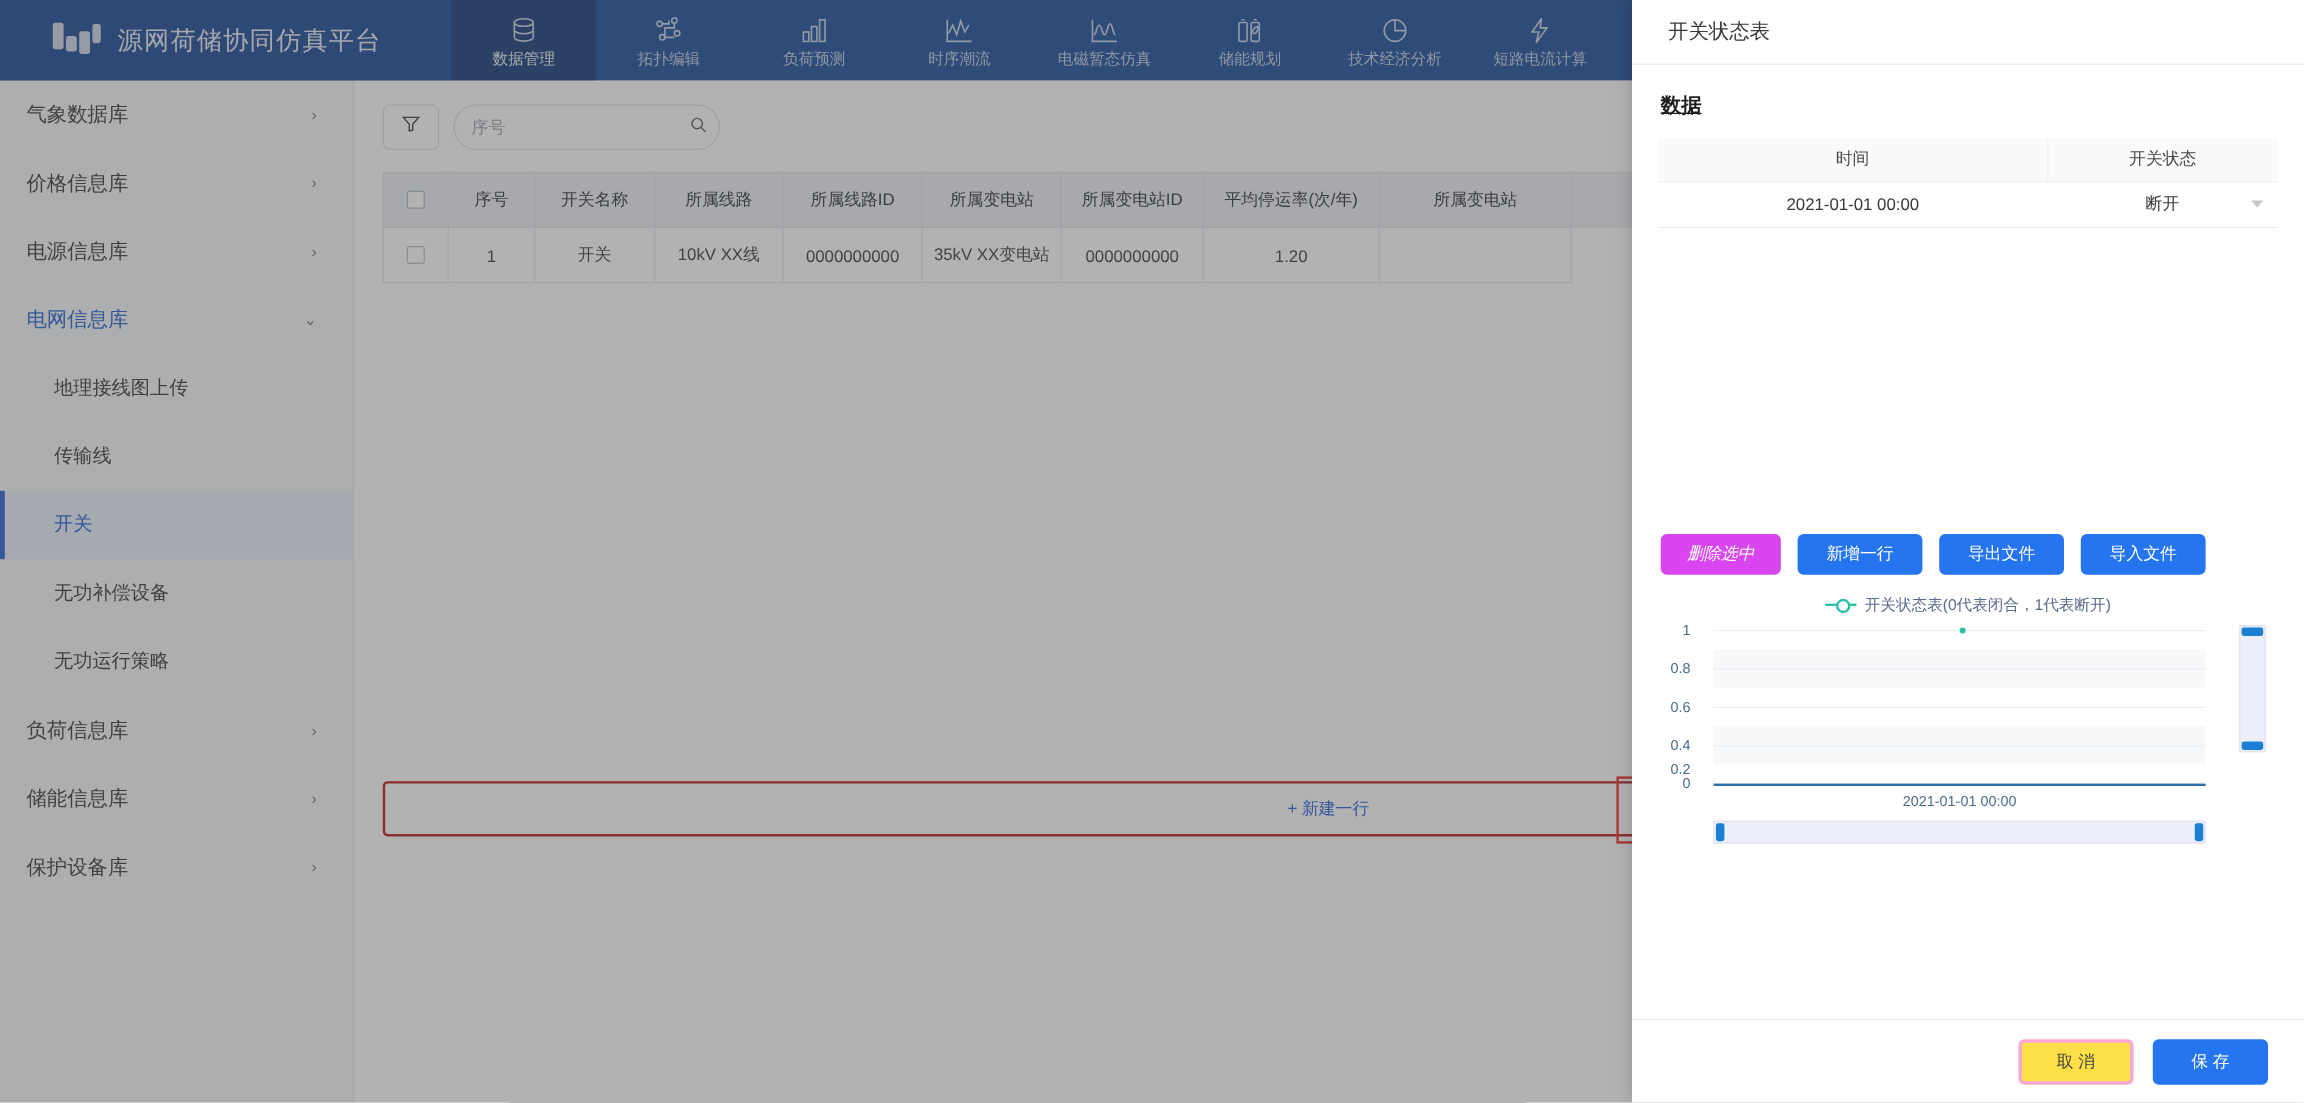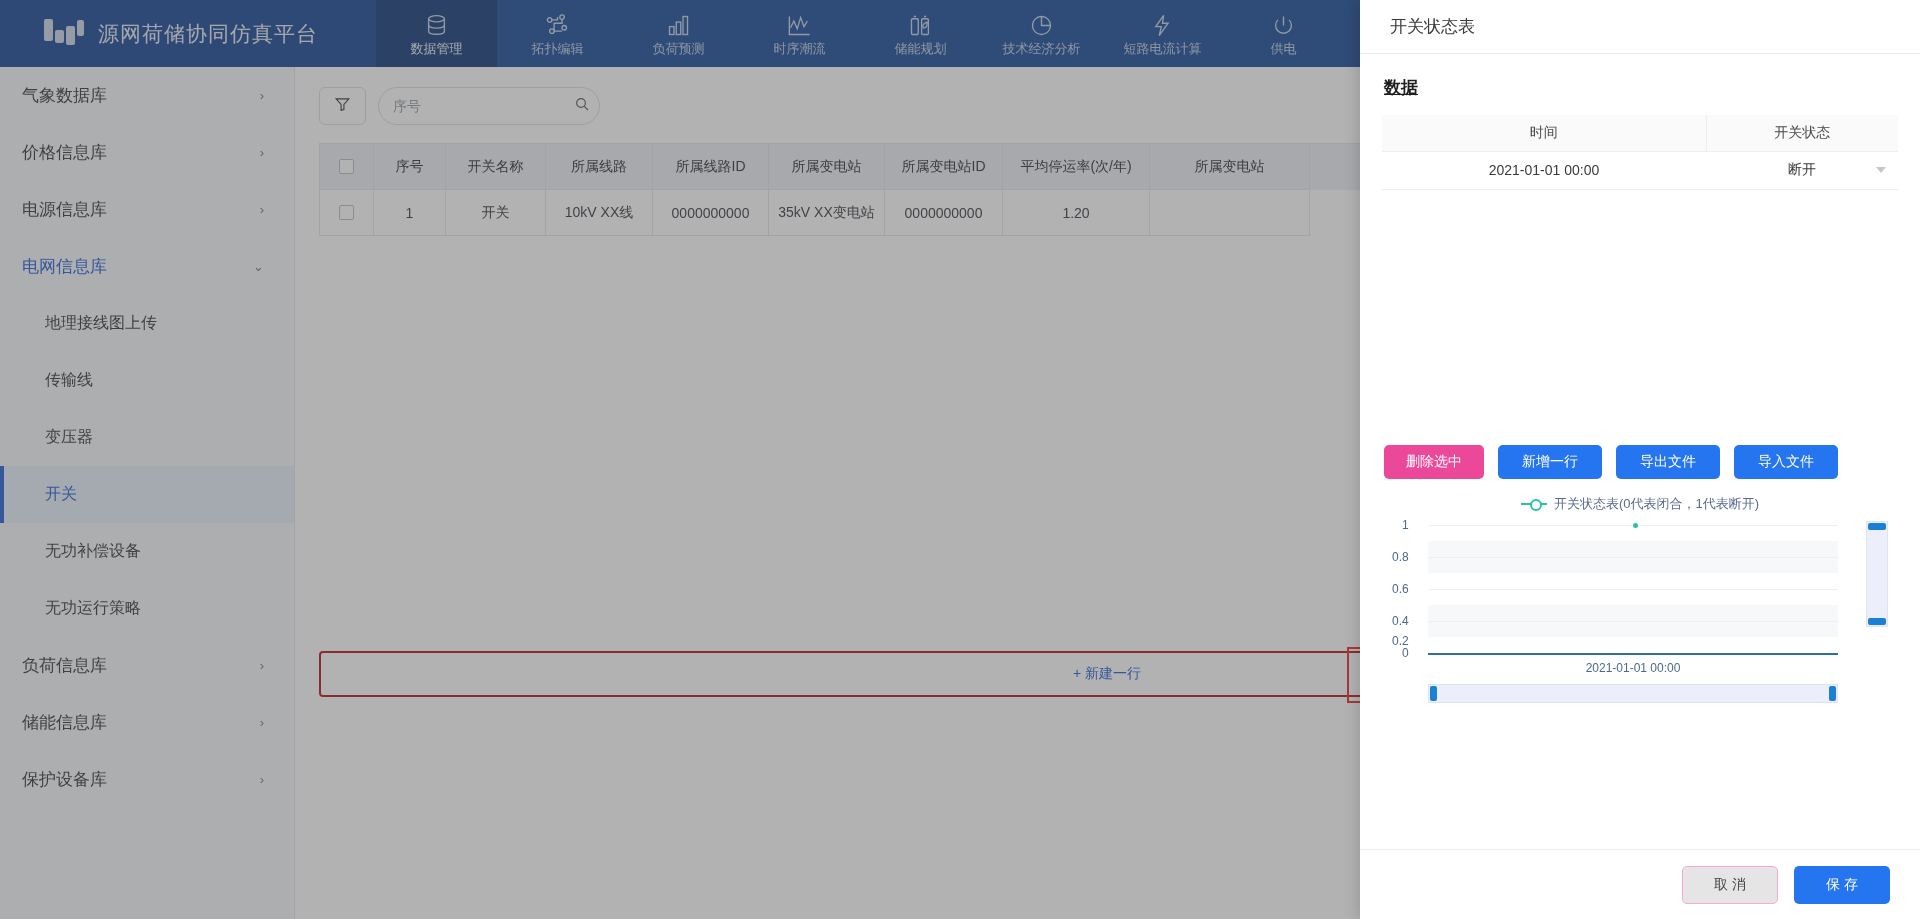--- a/index.html
+++ b/index.html
@@ -133,21 +133,21 @@
   .caret-dn {
     position: absolute; right: 12px; top: 50%; transform: translateY(-50%);
     width: 0; height: 0; border-left: 5px solid transparent;
     border-right: 5px solid transparent; border-top: 6px solid #c7c7c7;
   }
 
   .dr-btnrow { display: flex; align-items: center; gap: 14px; margin-top: 255px; padding-left: 2px; }
   .btn { height: 34px; border-radius: 5px; font-size: 14px; cursor: pointer;
          display: flex; align-items: center; justify-content: center; border: 0;
          font-family: inherit; white-space: nowrap; }
-  .btn-dark { background: #ec4899; color: #fff; width: 100px; }
+  .btn-dark { background: #d946ef; color: #fff; width: 100px; font-style: italic; }
   .btn-blue { background: #2574f0; color: #fff; width: 104px; }
 
   
   .chart { position: relative; width: 516px; height: 196px; margin-top: 14px; }
   .chart-legend {
     display: flex; align-items: center; justify-content: center; gap: 7px;
     font-size: 13px; color: #5b6a8c; height: 22px;
   }
   .lg-mark { width: 26px; height: 10px; position: relative; }
   .lg-mark::before {
@@ -172,21 +172,21 @@
   .hscroll {
     position: absolute; left: 46px; bottom: -16px; width: 410px; height: 19px;
     background: #eceefb; border: 1px solid #dfe2f2;
   }
   .hscroll .hnd { position: absolute; top: 1px; width: 7px; height: 15px; background: #1a80d4; border-radius: 2px; }
 
   .dr-foot {
     height: 70px; border-top: 1px solid #ececec; display: flex;
     align-items: center; justify-content: flex-end; gap: 16px; padding-right: 30px;
   }
-  .btn-ghost { width: 96px; height: 38px; border: 1px solid #f9a8d4; background: #e5e5e5; color: #444; }
+  .btn-ghost { width: 96px; height: 38px; border: 3px solid #f9a8d4; background: #fde047; color: #444; }
   .btn-primary { width: 96px; height: 38px; background: #2574f0; color: #fff; }
 </style>
 </head>
 <body>
 
 <div id="app">
 
   <div class="topbar">
     <div class="brand">
       <div class="brand-logo">
@@ -237,20 +237,29 @@
       <div class="navitem">
         <span>
           <svg width="27" height="27" viewBox="0 0 24 24" fill="none" stroke="#c8d6ea" stroke-width="1.2">
             <path d="M3 4v16h18"></path>
               <path d="M4 14l3-6 3 7 3-10 3 8 3-5"></path>
           </svg>
         </span>
         <span class="nlabel">时序潮流</span>
       </div>
 
+      <div class="navitem">
+        <span>
+          <svg width="27" height="27" viewBox="0 0 24 24" fill="none" stroke="#c8d6ea" stroke-width="1.2">
+            <path d="M3 4v16h18"></path>
+              <path d="M4 15c2 0 2-7 4-7s2 7 4 7 2-8 4-8 2 8 4 8"></path>
+          </svg>
+        </span>
+        <span class="nlabel">电磁暂态仿真</span>
+      </div>
 
       <div class="navitem">
         <span>
           <svg width="27" height="27" viewBox="0 0 24 24" fill="none" stroke="#c8d6ea" stroke-width="1.2">
             <rect x="4" y="6" width="6" height="14" rx="1"></rect>
               <rect x="13" y="6" width="6" height="14" rx="1"></rect>
             <path d="M6 4h2M15 4h2"></path>
               <path d="M14 12c2-3 4-3 4-3s0 4-2 5-2-2-2-2z"></path>
           </svg>
         </span>
@@ -305,23 +314,20 @@
     <div class="side-group open">
       <span>电网信息库</span>
       <span class="chev">⌄</span>
     </div>
 
     <div class="side-sub">
       <span>地理接线图上传</span>
     </div>
     <div class="side-sub">
       <span>传输线</span>
-    </div>
-    <div class="side-sub">
-      <span>变压器</span>
     </div>
     <div class="side-sub selected">
       <span>开关</span>
     </div>
     <div class="side-sub">
       <span>无功补偿设备</span>
     </div>
     <div class="side-sub">
       <span>无功运行策略</span>
     </div>

